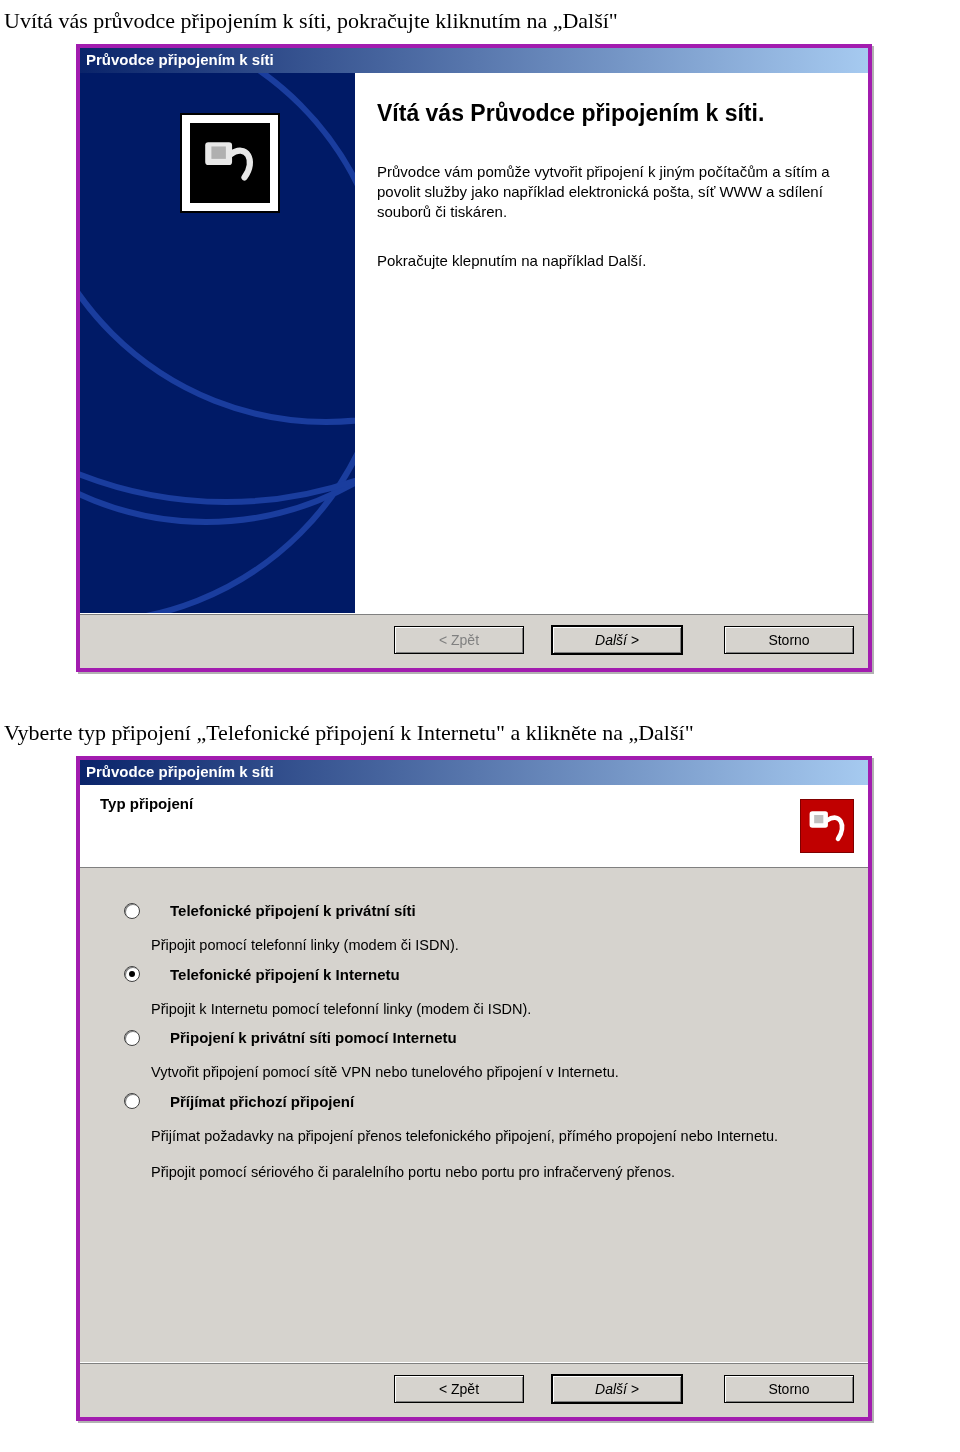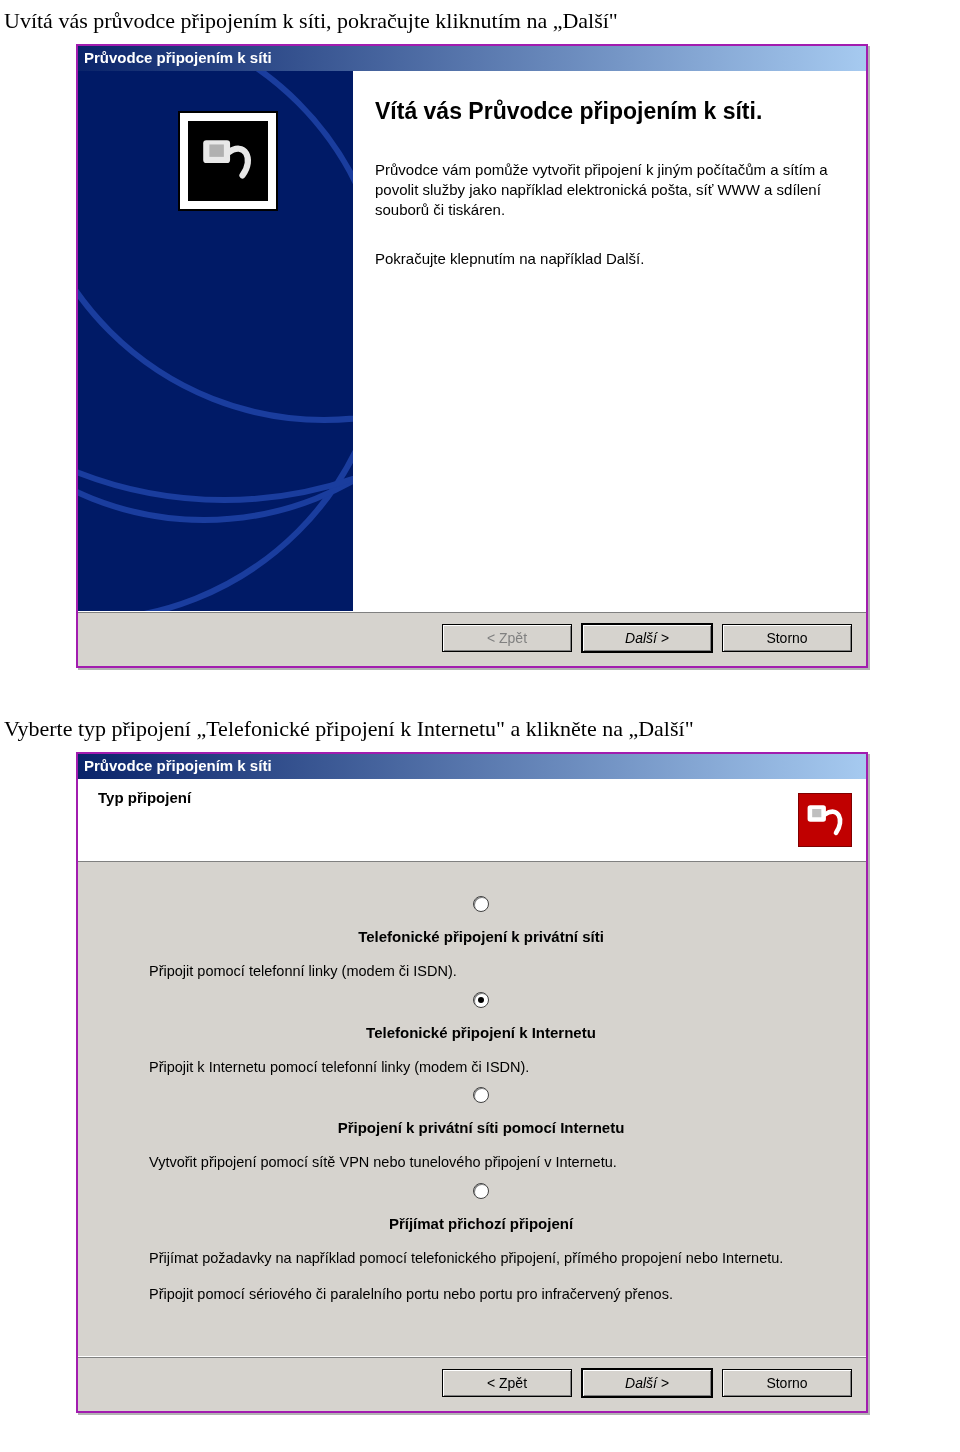--- a/index.html
+++ b/index.html
@@ -13,21 +13,21 @@
   }
   .doc-caption {
     font-family: Georgia, "Times New Roman", serif;
     font-size: 22px;
     padding: 8px 4px 10px 4px;
     border-radius: 6px;
   }
   .wizard {
     margin: 0 0 40px 76px;
     width: 788px;
-    border: 2px solid #a21caf;
+    border: 4px solid #a21caf;
     background: #d6d3ce;
     box-shadow: 2px 2px 0 rgba(0,0,0,0.3);
   }
   .titlebar {
     background: linear-gradient(to right, #0a246a, #a6caf0);
     color: #fff;
     font-weight: bold;
     font-size: 15px;
     padding: 3px 6px 5px 6px;
   }
@@ -105,22 +105,21 @@
     background: #d6d3ce;
     padding: 34px 26px 30px 44px;
     min-height: 430px;
   }
   .opt {
     margin-bottom: 10px;
   }
   .opt-row {
     display: flex;
     align-items: center;
-    gap: 16px;
-    flex-direction: column;
+    gap: 30px;
   }
   .radio {
     width: 14px; height: 14px;
     border-radius: 50%;
     border: 1px solid #404040;
     background: #fff;
     box-shadow: inset 1px 1px 0 #808080;
     display:flex; align-items:center; justify-content:center;
     flex-shrink: 0;
   }
@@ -138,37 +137,37 @@
     line-height: 1.35;
   }
   
   .btnbar {
     background: #d6d3ce;
     border-top: 1px solid #fff;
     box-shadow: inset 0 1px 0 #808080;
     padding: 12px 14px 14px 0;
     display: flex;
     justify-content: flex-end;
-    gap: 10px;
+    gap: 28px;
   }
   .wbtn {
     min-width: 108px;
     text-align: center;
     padding: 5px 10px;
     font-size: 14px;
     background: #d6d3ce;
     border: 1px solid #000;
     box-shadow: inset 1px 1px 0 #fff, inset -1px -1px 0 #808080;
   }
   .wbtn.default {
     outline: 1px solid #000;
     font-style: italic;
   }
   .wbtn.disabled { color: #808080; }
-  .gap-before-storno { }
+  .gap-before-storno { margin-left: 14px; }
 </style>
 </head>
 <body>
 
 <div class="doc-caption">Uvítá vás průvodce připojením k síti, pokračujte kliknutím na „Další"</div>
 
 <div class="wizard">
   <div class="titlebar">Průvodce připojením k síti</div>
   <div class="d1-body">
     <div class="d1-left">
@@ -242,21 +241,21 @@
         <span class="opt-label">Připojení k privátní síti pomocí Internetu</span>
       </div>
       <div class="opt-desc">Vytvořit připojení pomocí sítě VPN nebo tunelového připojení v Internetu.</div>
     </div>
 
     <div class="opt">
       <div class="opt-row">
         <span class="radio"></span>
         <span class="opt-label">Příjímat přichozí připojení</span>
       </div>
-      <div class="opt-desc">Přijímat požadavky na například pomocí telefonického připojení, přímého propojení nebo Internetu.</div>
+      <div class="opt-desc">Přijímat požadavky na připojení přenos telefonického připojení, přímého propojení nebo Internetu.</div>
     </div>
 
     <div class="opt">
       <div class="opt-desc">Připojit pomocí sériového či paralelního portu nebo portu pro infračervený přenos.</div>
     </div>
 
   </div>
 
   <div class="btnbar">
     <div class="wbtn">&lt; Zpět</div>

